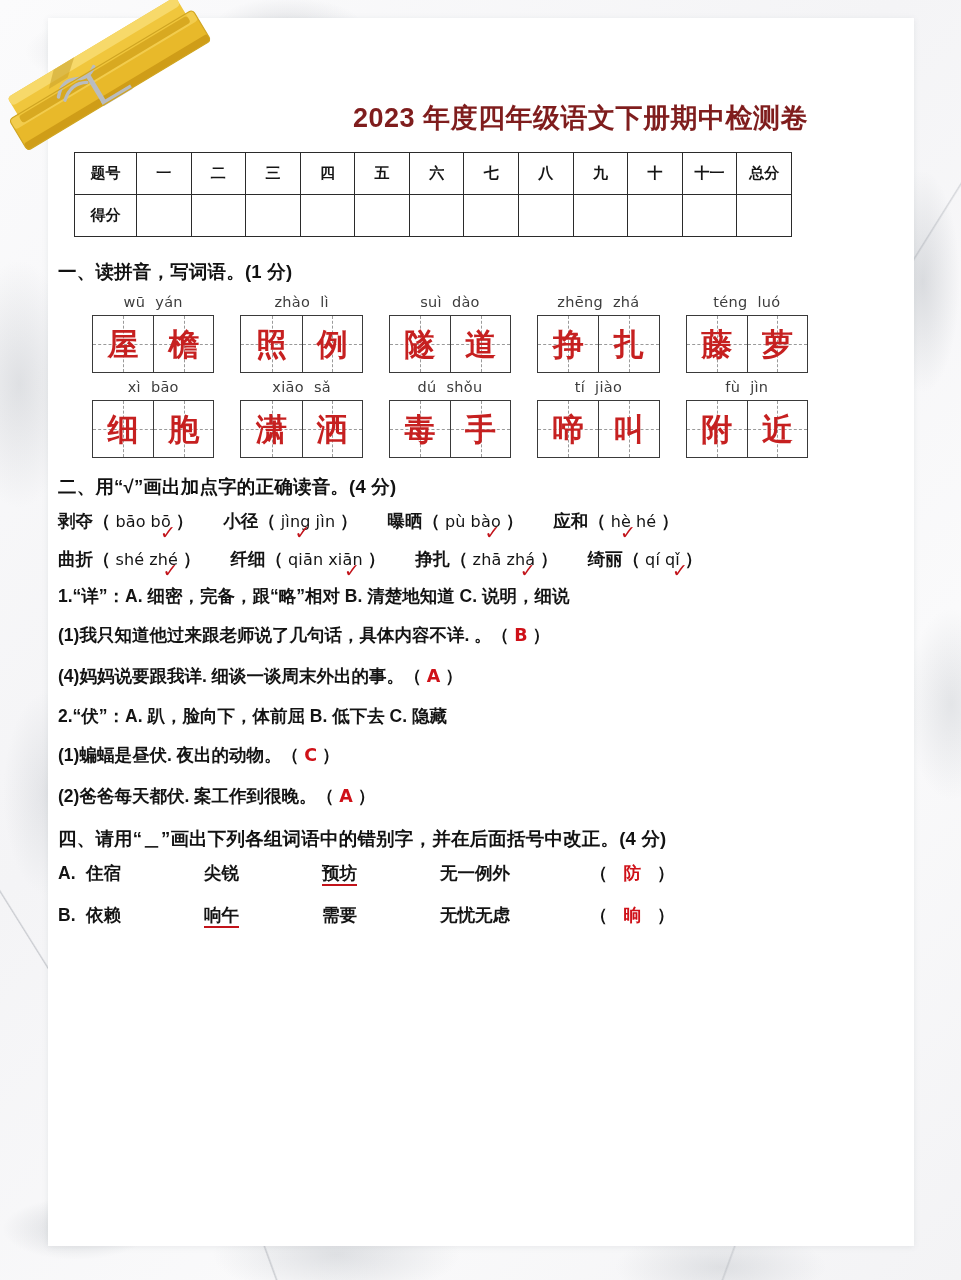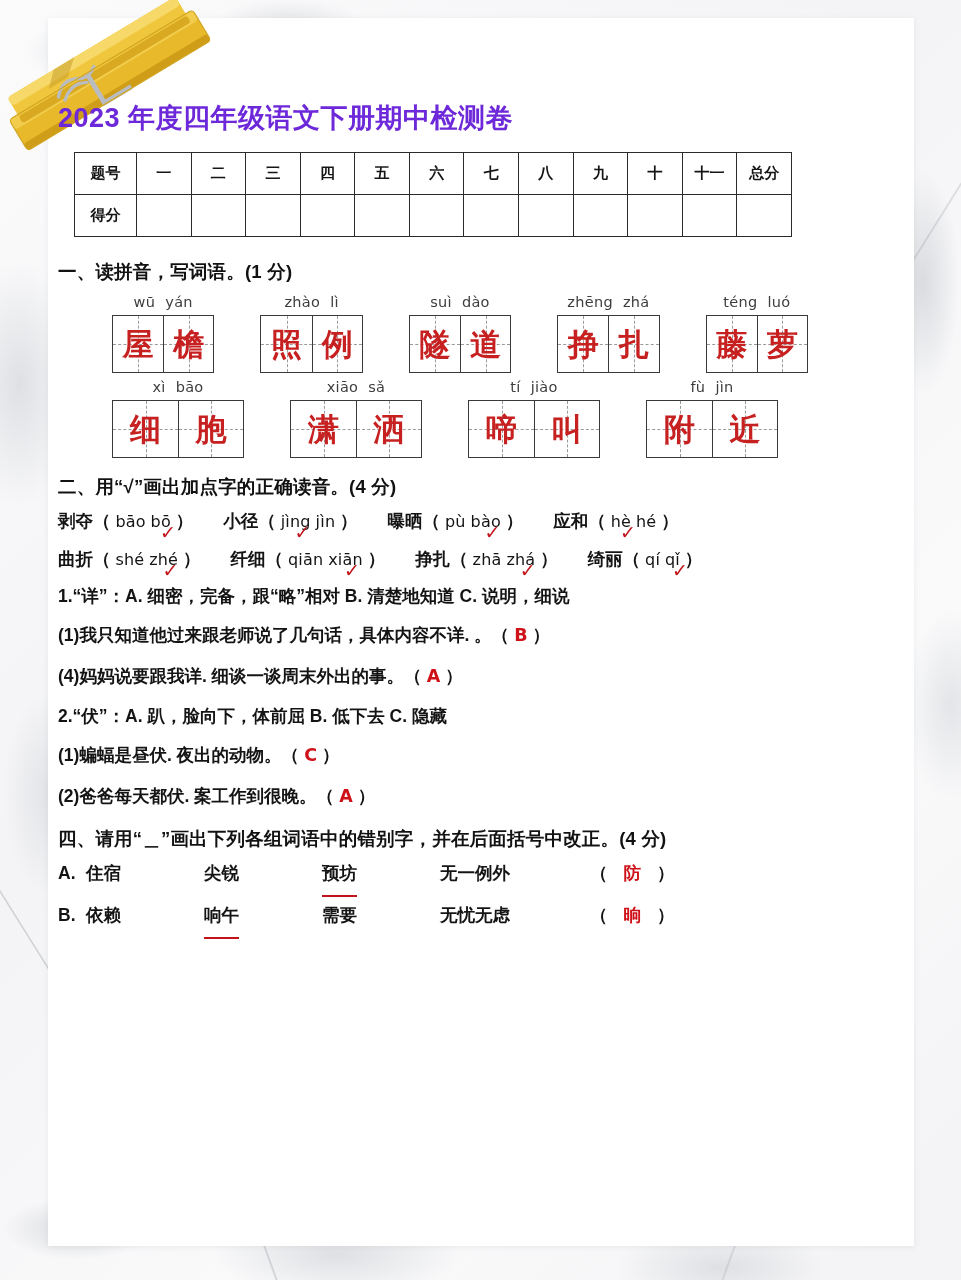--- a/index.html
+++ b/index.html
@@ -62,26 +62,26 @@
 
   
   #content {
     position: absolute;
     left: 58px; top: 100px;
     width: 750px;
     color: #1b1b1b;
   }
 
   .title {
-    text-align: left;
+    text-align: right;
     font-size: 27px;
     font-weight: 700;
     letter-spacing: .5px;
     margin: 0 0 16px 0;
-    color: #6d28d9;
+    color: #7f1d1d;
   }
 
   
   table.score {
     border-collapse: collapse;
     margin: 0 auto 22px auto;
     width: 718px;
     table-layout: fixed;
   }
   table.score td {
@@ -105,21 +105,21 @@
   }
 
   
   .grid-row {
     display: flex;
     justify-content: flex-start;
     gap: 26px;
     margin-bottom: 6px;
     padding-left: 34px;
   }
-  .grid-item { width: 132px; margin-left: 20px; }
+  .grid-item { width: 132px; }
   .py-label {
     display: flex;
     justify-content: center;
     gap: 10px;
     font-size: 14.5px;
     color: #3d3d3d;
     margin-bottom: 5px;
     font-family: "DejaVu Sans", sans-serif;
     letter-spacing: .3px;
     white-space: nowrap;
@@ -211,21 +211,21 @@
     display: flex;
     align-items: baseline;
     font-size: 17.5px;
     font-weight: 700;
     margin-bottom: 18px;
     color: #141414;
   }
   .w-tag  { width: 28px; }
   .w-cell { width: 118px; }
   .w-cell.wide { width: 150px; }
-  .err { border-bottom: 2.5px solid #c2131a; padding-bottom: 12px; }
+  .err { border-bottom: 2.5px solid #c2131a; padding-bottom: 1px; }
   .paren { white-space: nowrap; }
   .fix {
     color: #cf1118;
     font-weight: 700;
     padding: 0 16px;
     font-family: "DejaVu Sans", sans-serif;
   }
 </style>
 </head>
 <body>
@@ -390,20 +390,34 @@
             <div class="tz-cell">
               <span>潇</span>
             </div>
             <div class="tz-cell">
               <span>洒</span>
             </div>
           </div>
         </div>
         <div class="grid-item">
           <div class="py-label">
+            <span>dú</span>
+            <span>shǒu</span>
+          </div>
+          <div class="tianzi">
+            <div class="tz-cell">
+              <span>毒</span>
+            </div>
+            <div class="tz-cell">
+              <span>手</span>
+            </div>
+          </div>
+        </div>
+        <div class="grid-item">
+          <div class="py-label">
             <span>tí</span>
             <span>jiào</span>
           </div>
           <div class="tianzi">
             <div class="tz-cell">
               <span>啼</span>
             </div>
             <div class="tz-cell">
               <span>叫</span>
             </div>

